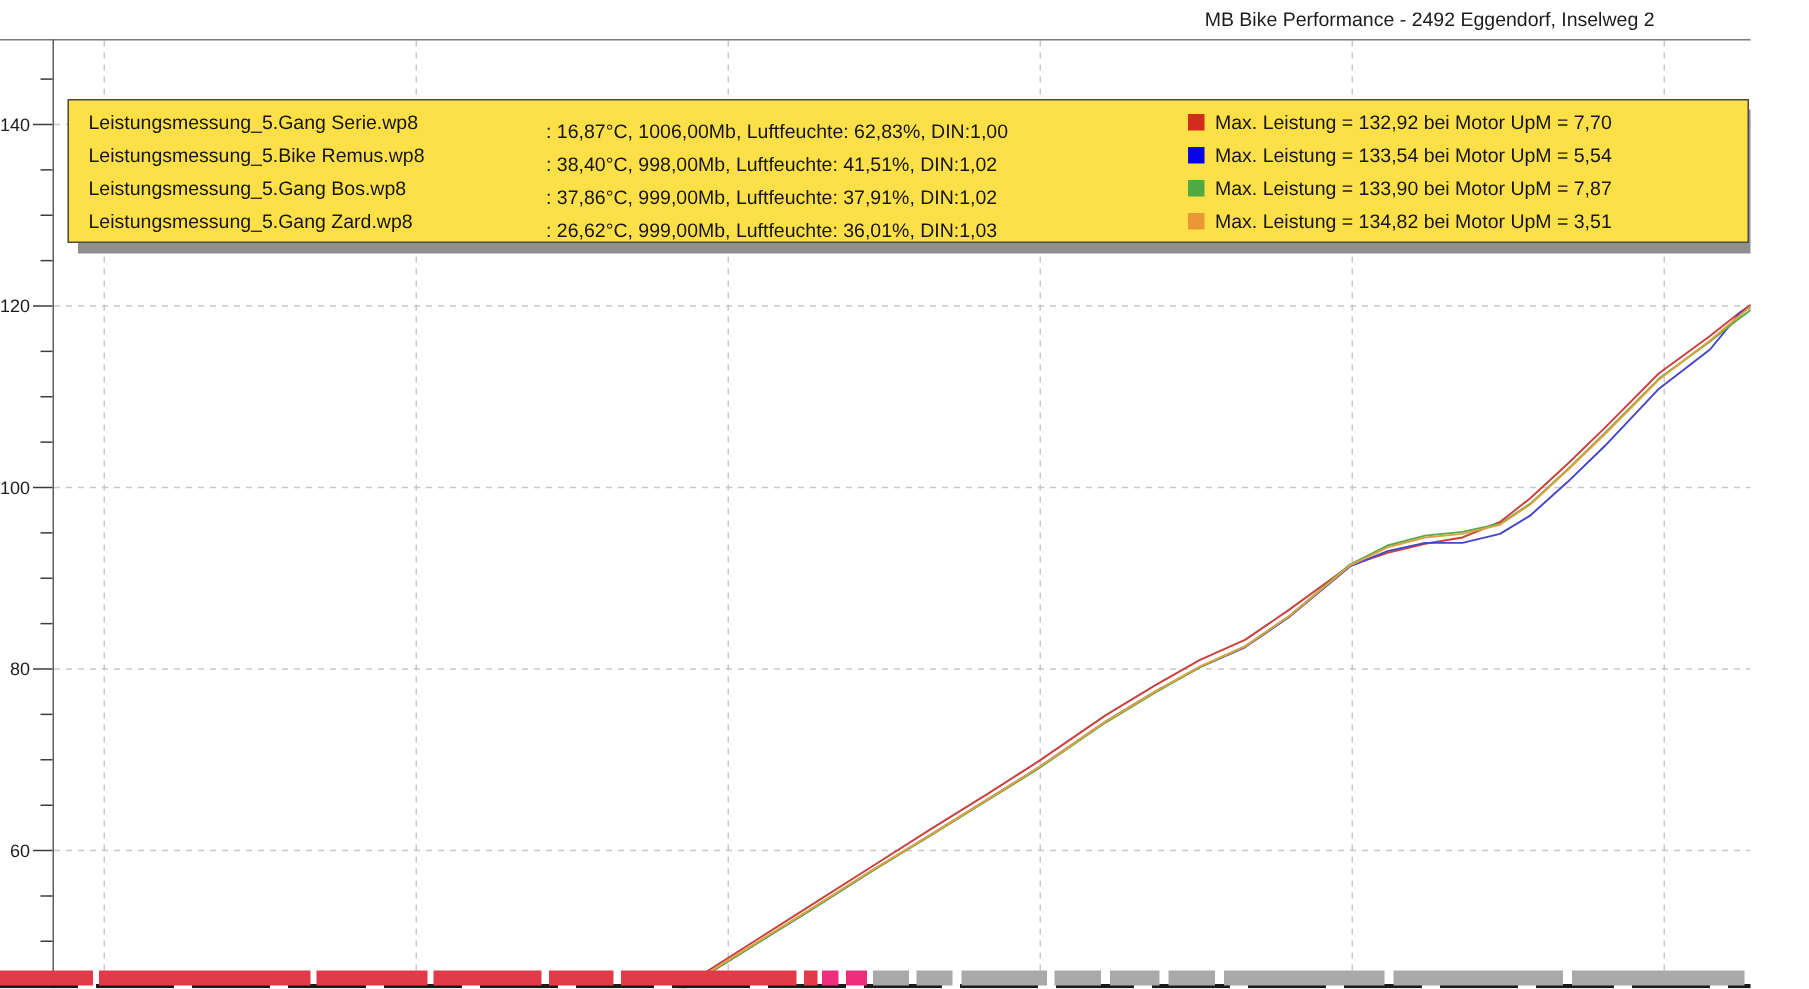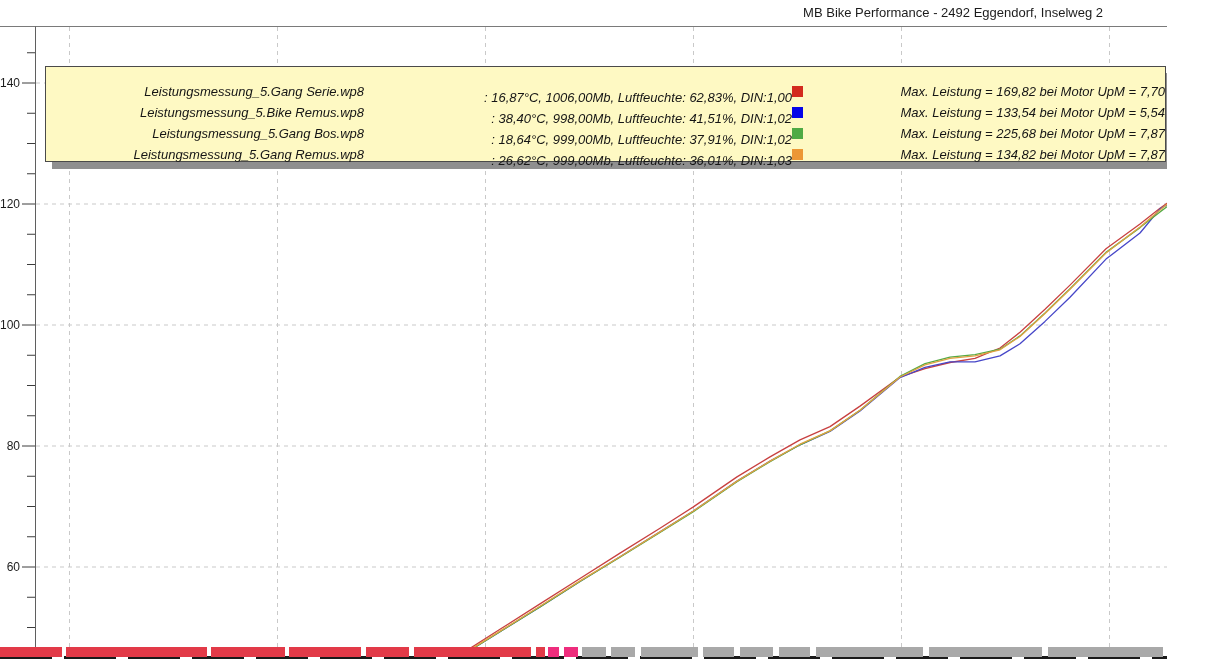--- a/index.html
+++ b/index.html
@@ -1,32 +1,31 @@
 <!DOCTYPE html>
 <html><head>
 <meta charset="utf-8">
 <style>
   html,body{margin:0;padding:0;background:#ffffff;}
   .stage{
     position:relative;width:1167px;height:659px;overflow:hidden;
-    background:#ffffff;font-family:"Liberation Sans",sans-serif;text-align:right;
+    background:#ffffff;font-family:"Liberation Sans",sans-serif;
   }
   .header-line{
     position:absolute;top:5px;right:64px;font-size:13px;color:#1c1c1c;
     white-space:nowrap;
   }
   svg.chart{position:absolute;left:0;top:0;width:1206px;height:659px;}
   .legend-box{
     position:absolute;left:45px;top:66px;width:1121px;height:96px;
-    background:#fef9c3;border:1px solid #4a4a4a;
+    background:#fde047;border:1px solid #4a4a4a;
     box-shadow:7px 7px 0 #8f8f8f;
     box-sizing:border-box;
     display:flex;flex-direction:column;justify-content:space-around;
-    padding:14px 0;
-    font-style:italic;
+    padding:3px 0;
   }
   .legend-row{
     display:flex;align-items:center;height:21px;
     font-size:13px;color:#151515;white-space:nowrap;
   }
   .legend-file{width:305px;padding-left:13px;overflow:hidden;}
   .legend-cond{width:428px;overflow:hidden;margin-top:12px;}
   .legend-swatch{width:11px;height:11px;margin-right:7px;flex:0 0 auto;}
   .legend-max{flex:1;overflow:hidden;}
 </style>
@@ -111,35 +110,35 @@
         <rect x="1194" y="647" width="12" height="10" fill="#a9a9a9"></rect>
       </g>
   </svg>
 
   <div class="legend-box">
 
   <div class="legend-row">
         <span class="legend-file">Leistungsmessung_5.Gang Serie.wp8</span>
         <span class="legend-cond">: 16,87°C, 1006,00Mb, Luftfeuchte: 62,83%, DIN:1,00</span>
         <span class="legend-swatch" style="background: rgb(211, 43, 30);"></span>
-        <span class="legend-max">Max. Leistung = 169,82 bei Motor UpM = 7,70</span>
+        <span class="legend-max">Max. Leistung = 132,92 bei Motor UpM = 7,70</span>
       </div>
       <div class="legend-row">
         <span class="legend-file">Leistungsmessung_5.Bike Remus.wp8</span>
         <span class="legend-cond">: 38,40°C, 998,00Mb, Luftfeuchte: 41,51%, DIN:1,02</span>
         <span class="legend-swatch" style="background: rgb(5, 5, 232);"></span>
         <span class="legend-max">Max. Leistung = 133,54 bei Motor UpM = 5,54</span>
       </div>
       <div class="legend-row">
         <span class="legend-file">Leistungsmessung_5.Gang Bos.wp8</span>
-        <span class="legend-cond">: 18,64°C, 999,00Mb, Luftfeuchte: 37,91%, DIN:1,02</span>
+        <span class="legend-cond">: 37,86°C, 999,00Mb, Luftfeuchte: 37,91%, DIN:1,02</span>
         <span class="legend-swatch" style="background: rgb(79, 170, 68);"></span>
-        <span class="legend-max">Max. Leistung = 225,68 bei Motor UpM = 7,87</span>
+        <span class="legend-max">Max. Leistung = 133,90 bei Motor UpM = 7,87</span>
       </div>
       <div class="legend-row">
-        <span class="legend-file">Leistungsmessung_5.Gang Remus.wp8</span>
+        <span class="legend-file">Leistungsmessung_5.Gang Zard.wp8</span>
         <span class="legend-cond">: 26,62°C, 999,00Mb, Luftfeuchte: 36,01%, DIN:1,03</span>
         <span class="legend-swatch" style="background: rgb(236, 151, 53);"></span>
-        <span class="legend-max">Max. Leistung = 134,82 bei Motor UpM = 7,87</span>
+        <span class="legend-max">Max. Leistung = 134,82 bei Motor UpM = 3,51</span>
       </div>
     </div>
 
 </div>
 
 </body></html>

